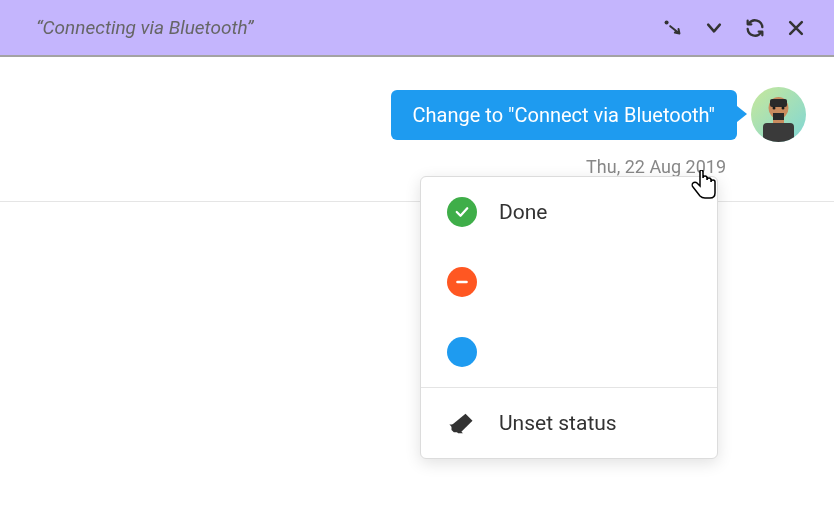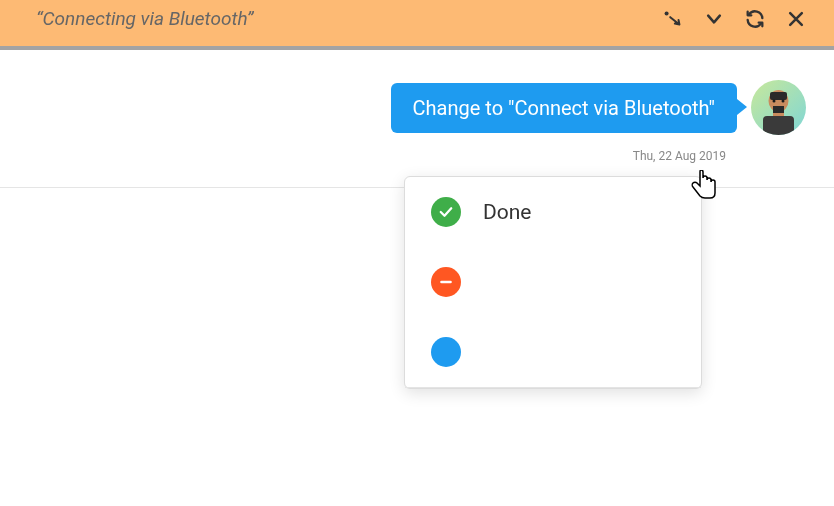--- a/index.html
+++ b/index.html
@@ -8,23 +8,23 @@
       background: #fff;
       width: 834px;
       height: 506px;
       position: relative;
       overflow: hidden;
     }
     .header {
       display: flex;
       align-items: center;
       justify-content: space-between;
-      padding: 7px 28px 16px 36px;
-      border-bottom: 4px solid #a3a3a3;
-      background: #fdba74;
+      padding: 16px 28px 16px 36px;
+      border-bottom: 2px solid #a3a3a3;
+      background: #c4b5fd;
     }
     .header-title {
       font-style: italic;
       color: #666;
       font-size: 19px;
     }
     .header-actions {
       display: flex;
       align-items: center;
       gap: 20px;
@@ -75,26 +75,26 @@
       flex-shrink: 0;
     }
     .timestamp-row {
       display: flex;
       justify-content: flex-end;
       margin-top: 14px;
       padding-right: 80px;
     }
     .timestamp {
       color: #888;
-      font-size: 12px;
+      font-size: 18px;
       margin-left: 29px;
     }
     .dropdown {
       position: absolute;
-      left: 404px;
+      left: 420px;
       top: 176px;
       width: 298px;
       background: #fff;
       border: 1px solid #dcdcdc;
       border-radius: 6px;
       box-shadow: 0 4px 16px rgba(0,0,0,0.12);
       z-index: 10;
     }
     .dropdown-item {
       display: flex;
@@ -203,19 +203,28 @@
     <span class="status-icon status-rejected">
       <svg width="18" height="18" viewBox="0 0 24 24" fill="none">
         <path d="M6 12 L18 12" stroke="#fff" stroke-width="3.5" stroke-linecap="round"></path>
       </svg>
     </span>
   </div>
   <div class="dropdown-item">
     <span class="status-icon status-read"></span>
   </div>
   <div class="dropdown-divider"></div>
+  <div class="dropdown-item">
+    <span style="width:30px;height:30px;display:flex;align-items:center;justify-content:center;">
+      <svg width="28" height="28" viewBox="0 0 24 24" fill="none">
+        <path d="M15 4 L21 10 L11 20 L5 20 L3 18 L3 14 Z" fill="#333"></path>
+        <path d="M3 14 L9 20 L11 20 L5 14 Z" fill="#fff" stroke="#333" stroke-width="1.5"></path>
+      </svg>
+    </span>
+    <span>Unset status</span>
+  </div>
 </div>
 
 <div class="cursor">
   <svg width="28" height="32" viewBox="0 0 28 32">
     <path d="M10 2 L10 16 L7 13 C6 12 4 12 3 13 C2 14 2 16 3 17 L10 26 C11 27 13 28 15 28 L20 28 C23 28 25 26 25 23 L25 12 C25 11 24 10 23 10 C22 10 21 11 21 12 L21 10 C21 9 20 8 19 8 C18 8 17 9 17 10 L17 8 C17 7 16 6 15 6 C14 6 13 7 13 8 L13 2 C13 1 12 0 11 0 C10 0 10 1 10 2 Z" fill="#fff" stroke="#000" stroke-width="1.5"></path>
   </svg>
 </div>
 
 </body></html>

